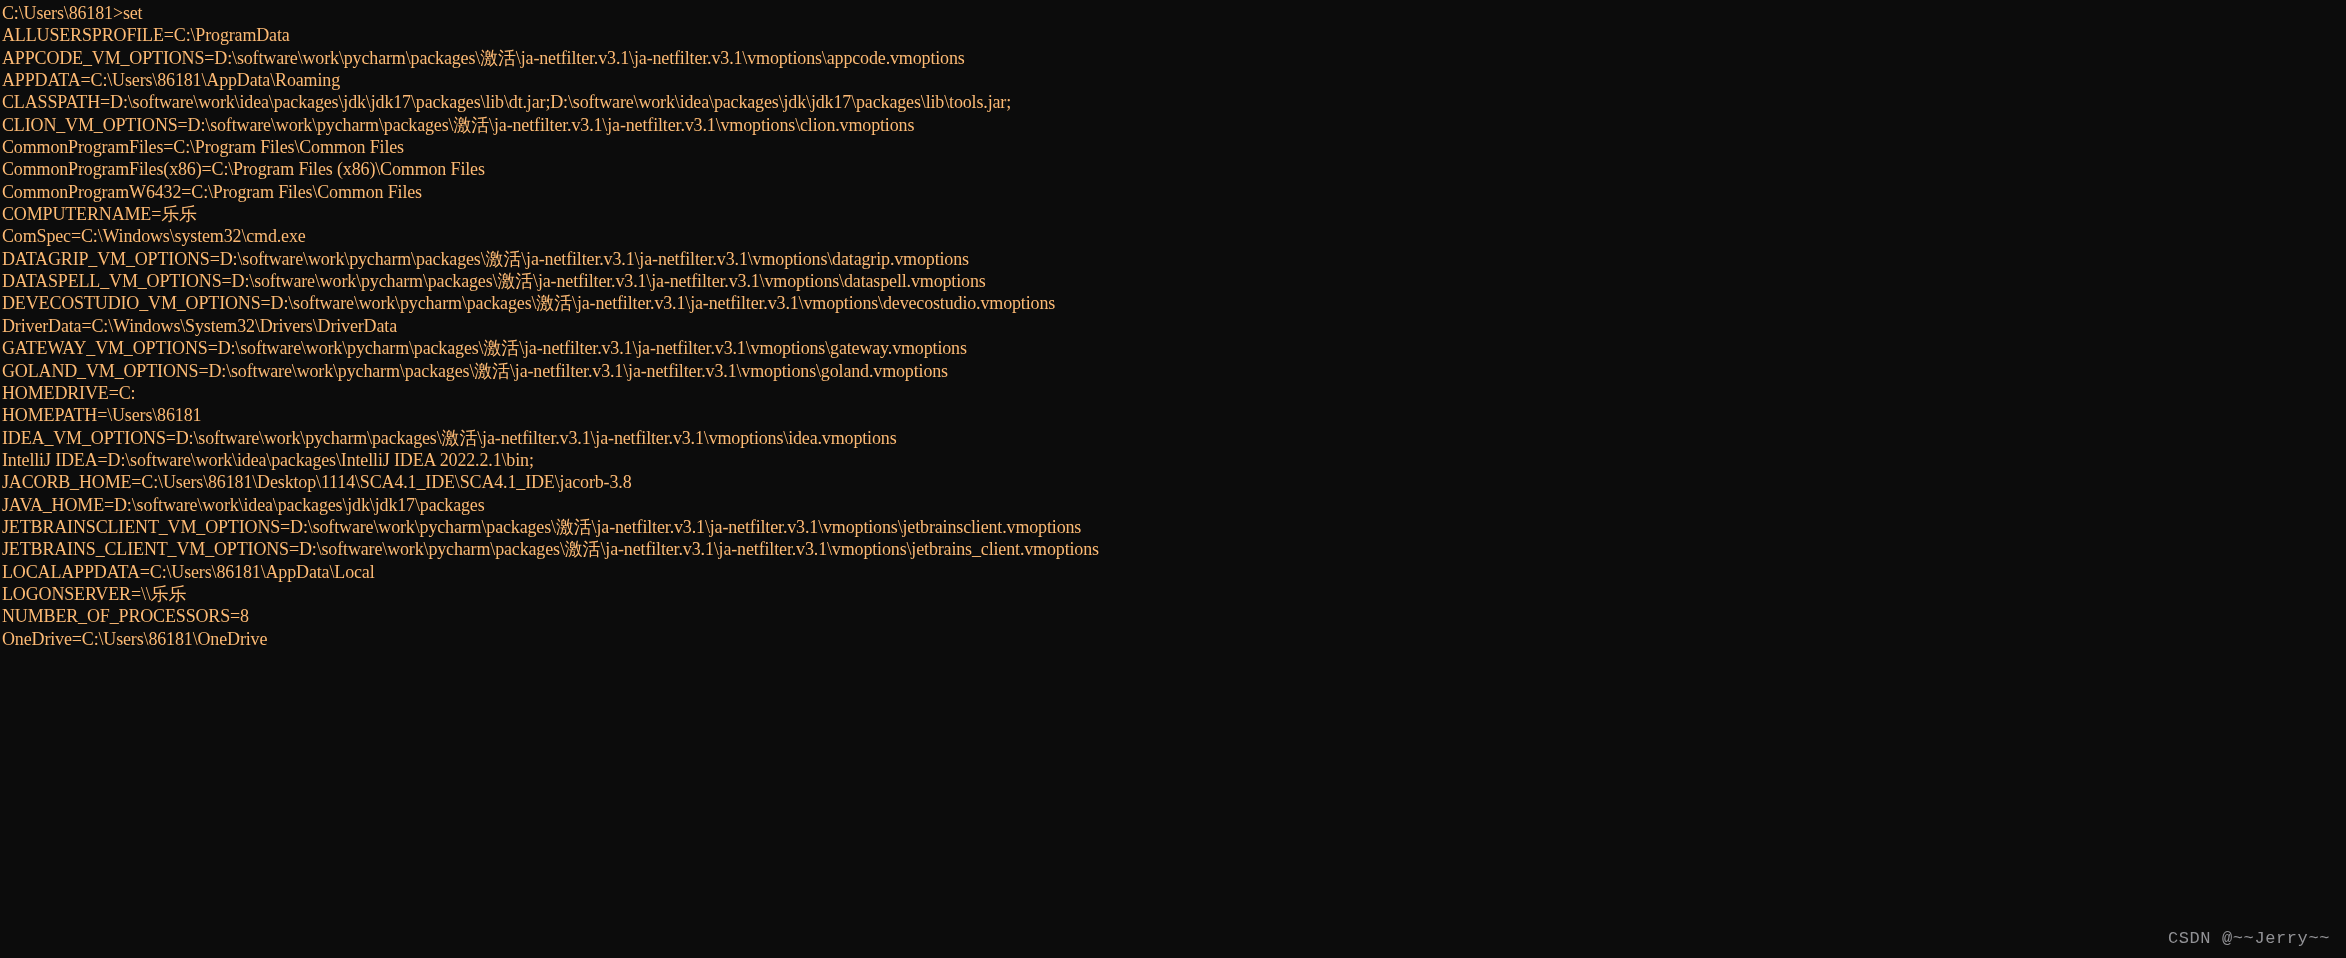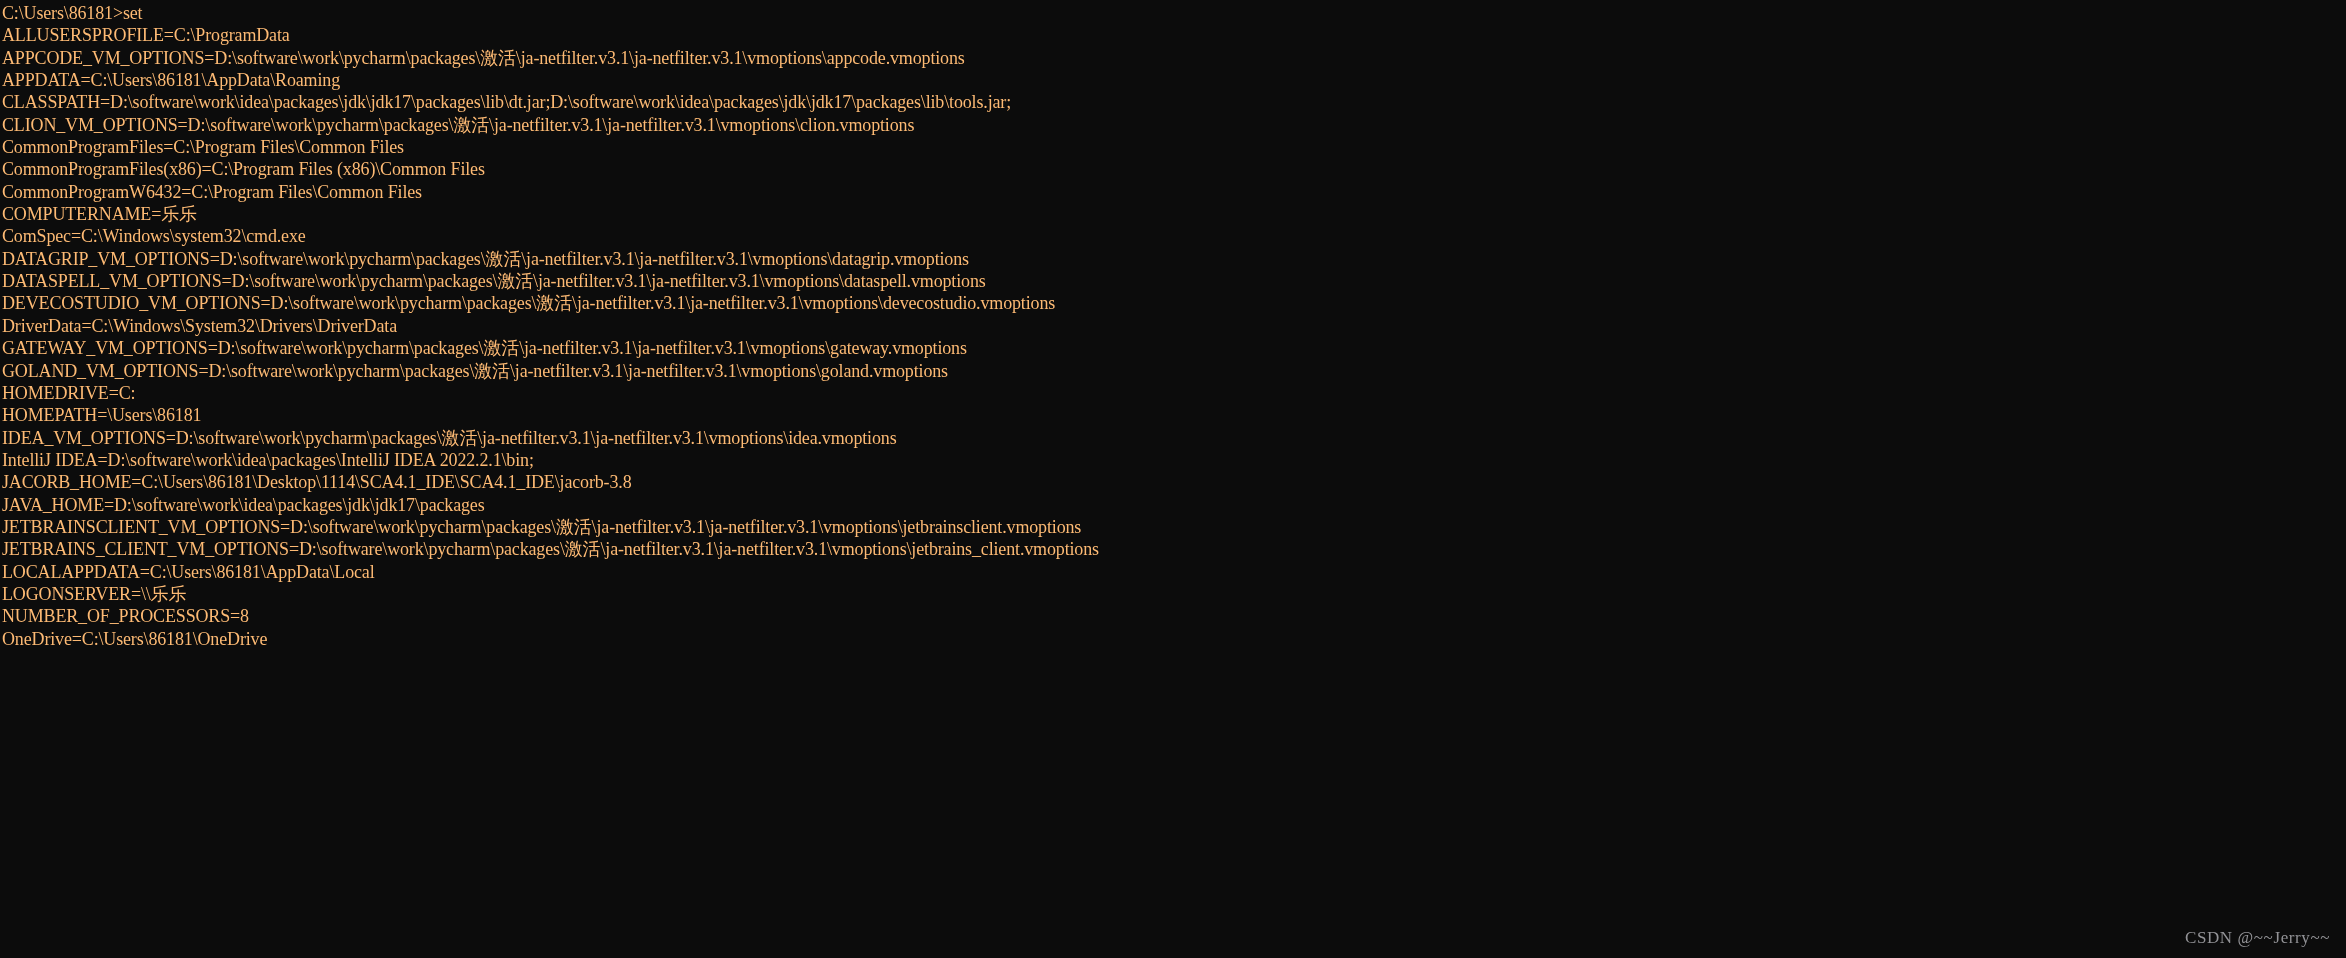--- a/index.html
+++ b/index.html
@@ -36,21 +36,21 @@
   .cmd-line {
     display: block;
     height: 22.35px;
     white-space: pre;
     overflow: visible;
   }
   #watermark {
     position: absolute;
     right: 16px;
     bottom: 10px;
-    font-family: Liberation Serif, serif;
+    font-family: Liberation Mono, monospace;
     font-size: 17px;
     color: #9a9a9e;
     letter-spacing: 0.6px;
     white-space: pre;
     opacity: 0.95;
   }
 </style>
 </head>
 <body>
 

